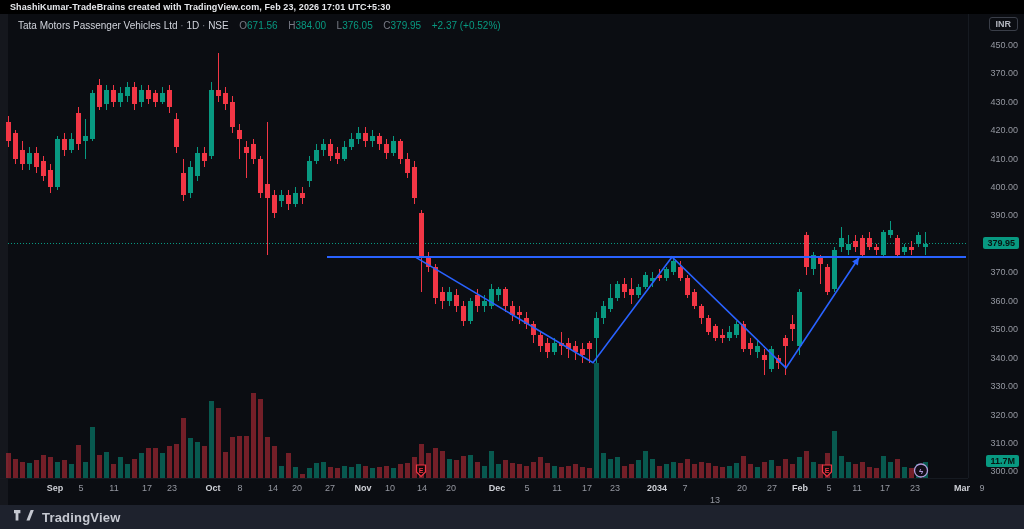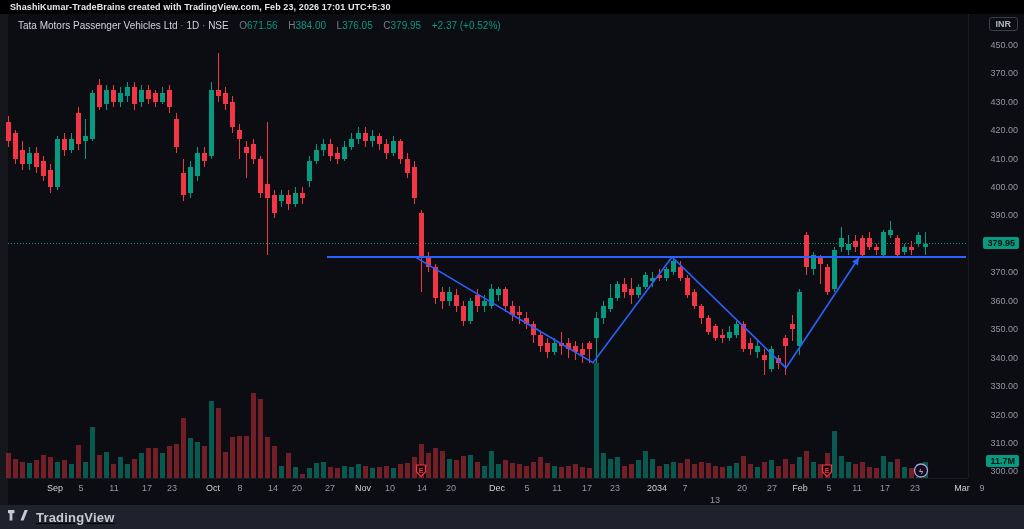--- a/index.html
+++ b/index.html
@@ -25,24 +25,24 @@
   
   #price-axis{position:absolute;left:968px;top:14px;width:56px;height:491px;z-index:6;}
   .pa-label{position:absolute;right:6px;font-size:9px;color:#9598a1;white-space:nowrap;margin-left:27px;}
   .pa-badge{position:absolute;right:5px;background:#089981;color:#081411;font-size:9px;font-weight:bold;
     padding:1px 4px;border-radius:2px;white-space:nowrap;}
   #currency-badge{position:absolute;right:6px;top:3px;border:1px solid #3a3e48;border-radius:3px;
     color:#b2b5be;font-size:9px;font-weight:bold;padding:1px 6px;}
   
   #time-axis{position:absolute;left:0;top:481px;width:968px;height:16px;z-index:6;}
   .ta-label{position:absolute;top:2px;transform:translateX(-50%);font-size:9px;color:#9598a1;white-space:nowrap;}
-  .ta-label.major{color:#ced0d6;font-weight:normal;}
+  .ta-label.major{color:#ced0d6;font-weight:bold;}
   
   #footer{position:absolute;left:0;top:505px;width:100%;height:24px;background:#1e222d;z-index:6;}
-  #tv-logo{position:absolute;left:8px;top:5px;display:flex;cursor:pointer;text-decoration:underline;}
+  #tv-logo{position:absolute;left:14px;top:5px;display:flex;cursor:pointer;}
   #tv-logo svg{display:block;}
   #tv-wordmark{color:#c6c9d1;font-weight:bold;font-size:13px;margin-left:7px;letter-spacing:.2px;}
 </style>
 </head>
 <body>
 
 <div id="root">
 
   <div id="attribution">
     <span>ShashiKumar-TradeBrains created with TradingView.com, Feb 23, 2026 17:01 UTC+5:30</span>

